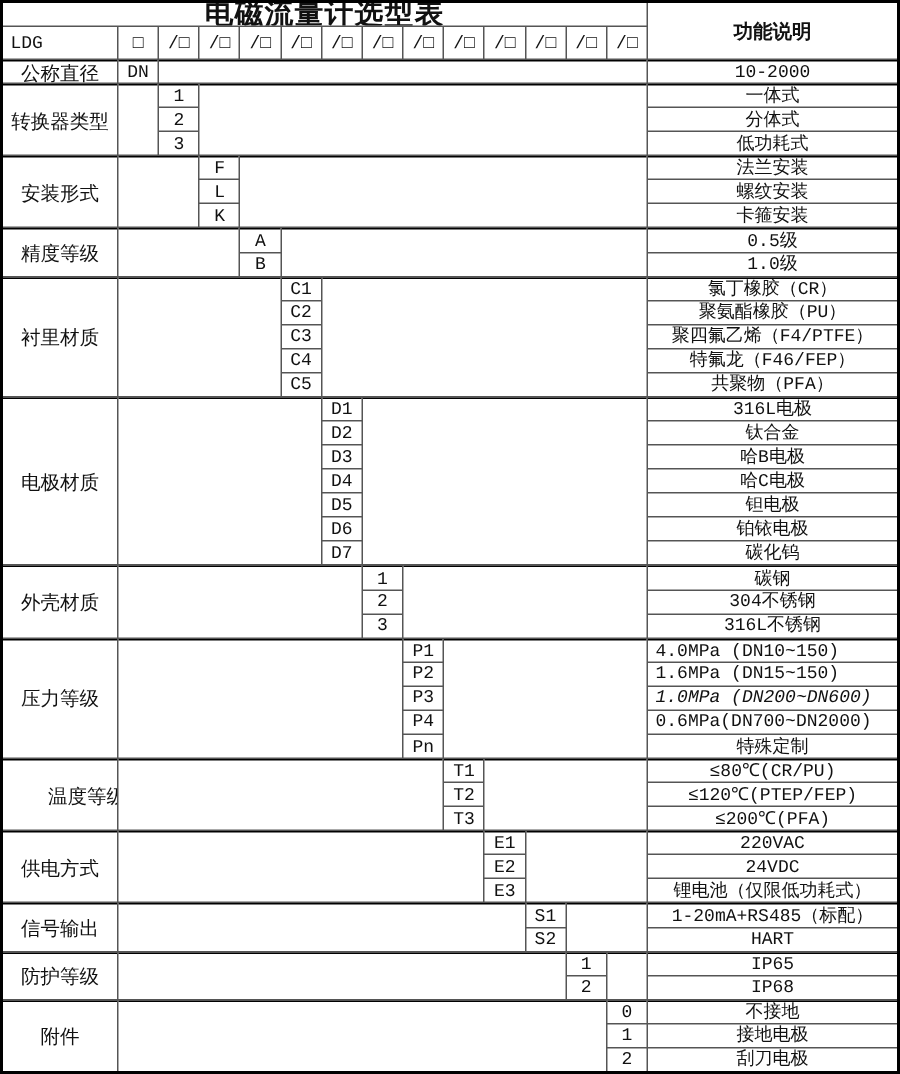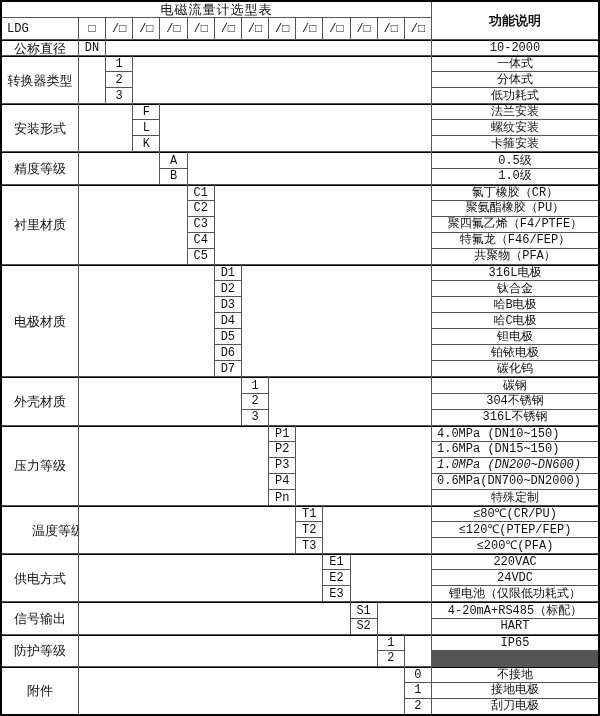--- a/index.html
+++ b/index.html
@@ -14,21 +14,21 @@
     grid-template-rows:15px 21px repeat(42,1fr);
     gap:1px; background:#555; 
   }
   .cell {
     background:#fff; color:#111;
     display:flex; align-items:center; justify-content:center;
     overflow:hidden; white-space:nowrap; box-sizing:border-box;
     font-size:12px; line-height:1;
   }
   .sep { border-top:1px solid #000; }           
-  .title { font-weight:normal; font-size:13px; letter-spacing:1px;text-align:center; }
+  .title { font-weight:bold; font-size:19px; letter-spacing:1px;text-align:center; }
   .fheader { font-size:13px; font-weight:bold; }
   .label { font-size:13px; }
   .mono { font-family:"Liberation Mono","DejaVu Sans Mono",monospace; }
   .alignleft { justify-content:flex-start; padding-left:5px; }
 </style>
 </head>
 <body>
 
 <div class="wrap">
   <div id="grid">
@@ -143,29 +143,30 @@
       <div class="cell mono sep" style="grid-area: 35 / 11;">E1</div>
       <div class="cell mono sep" style="grid-area: 35 / 15;">220VAC</div>
       <div class="cell mono" style="grid-area: 36 / 11;">E2</div>
       <div class="cell mono" style="grid-area: 36 / 15;">24VDC</div>
       <div class="cell mono" style="grid-area: 37 / 11;">E3</div>
       <div class="cell mono" style="grid-area: 37 / 15;">锂电池（仅限低功耗式）</div>
       <div class="cell sep" style="grid-area: 35 / 12 / 38 / 15;"></div>
       <div class="cell label sep" style="grid-area: 38 / 1 / 40;">信号输出</div>
       <div class="cell sep" style="grid-area: 38 / 2 / 40 / 12;"></div>
       <div class="cell mono sep" style="grid-area: 38 / 12;">S1</div>
-      <div class="cell mono sep" style="grid-area: 38 / 15;">4-20mA+RS485（标配）</div>
+      <div class="cell mono sep" style="grid-area: 38 / 15;">1-20mA+RS485（标配）</div>
       <div class="cell mono" style="grid-area: 39 / 12; text-align: center;">S2</div>
       <div class="cell mono" style="grid-area: 39 / 15;">HART</div>
       <div class="cell sep" style="grid-area: 38 / 13 / 40 / 15;"></div>
       <div class="cell label sep" style="grid-area: 40 / 1 / 42;">防护等级</div>
       <div class="cell sep" style="grid-area: 40 / 2 / 42 / 13;"></div>
       <div class="cell mono sep" style="grid-area: 40 / 13;">1</div>
       <div class="cell mono sep" style="grid-area: 40 / 15;">IP65</div>
       <div class="cell mono" style="grid-area: 41 / 13;">2</div>
+      <div class="cell mono" style="grid-area: 41 / 15;">IP68</div>
       <div class="cell sep" style="grid-area: 40 / 14 / 42 / 15;"></div>
       <div class="cell label sep" style="grid-area: 42 / 1 / 45;">附件</div>
       <div class="cell sep" style="grid-area: 42 / 2 / 45 / 14;"></div>
       <div class="cell mono sep" style="grid-area: 42 / 14;">0</div>
       <div class="cell mono sep" style="grid-area: 42 / 15;">不接地</div>
       <div class="cell mono" style="grid-area: 43 / 14;">1</div>
       <div class="cell mono" style="grid-area: 43 / 15;">接地电极</div>
       <div class="cell mono" style="grid-area: 44 / 14;">2</div>
       <div class="cell mono" style="grid-area: 44 / 15;">刮刀电极</div>
     </div>

